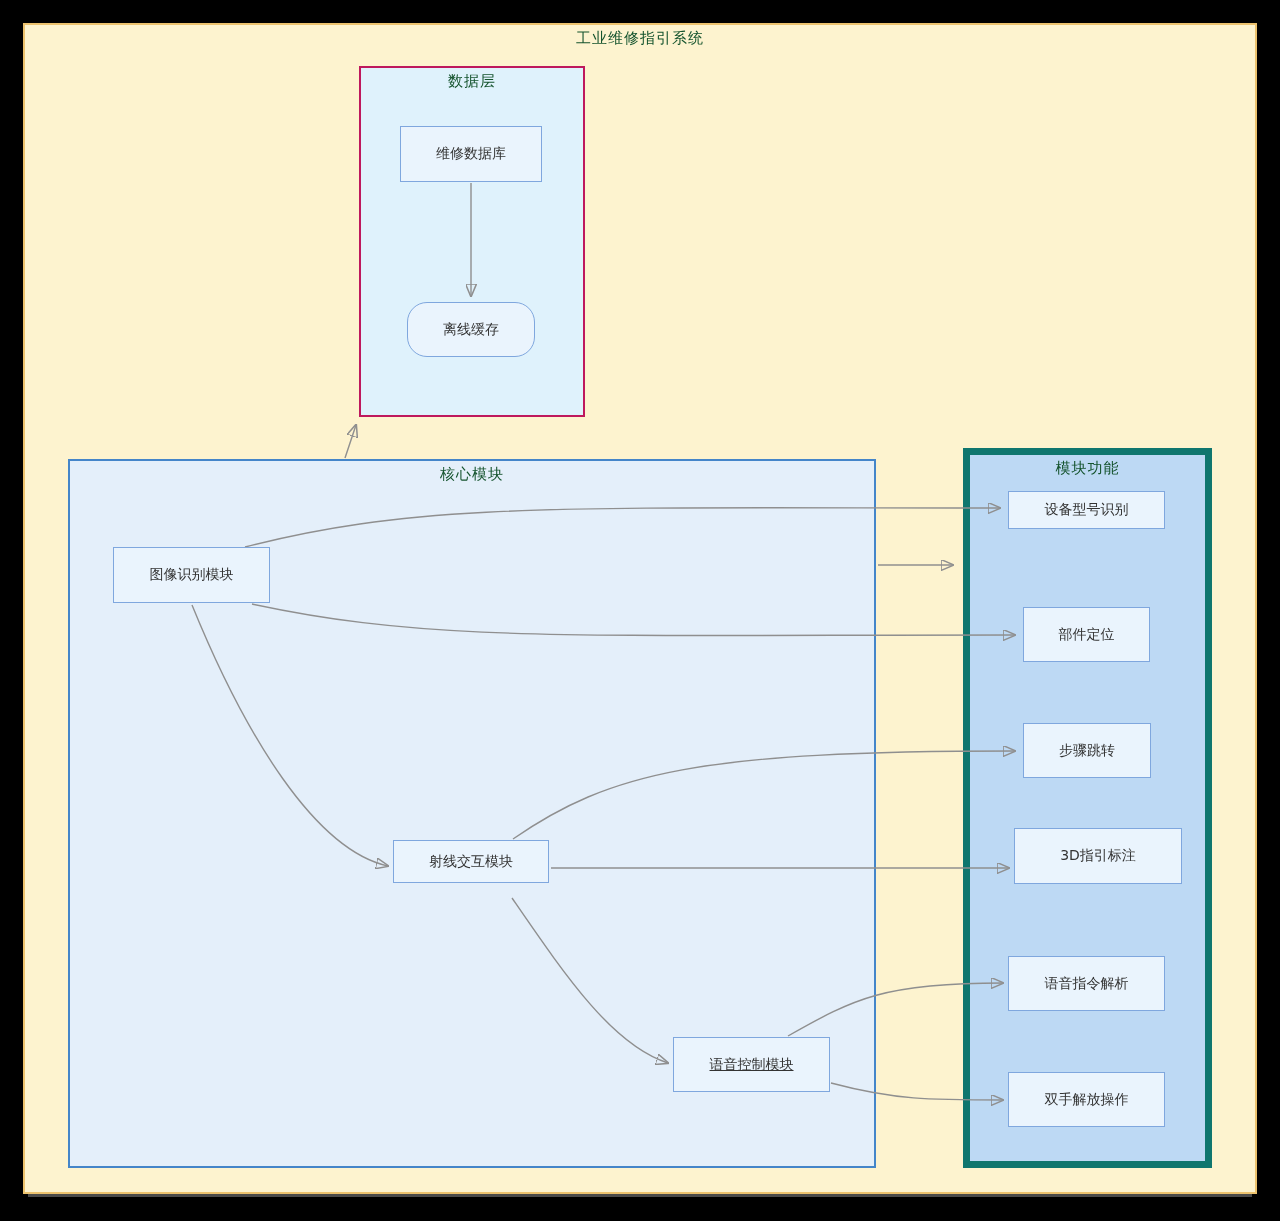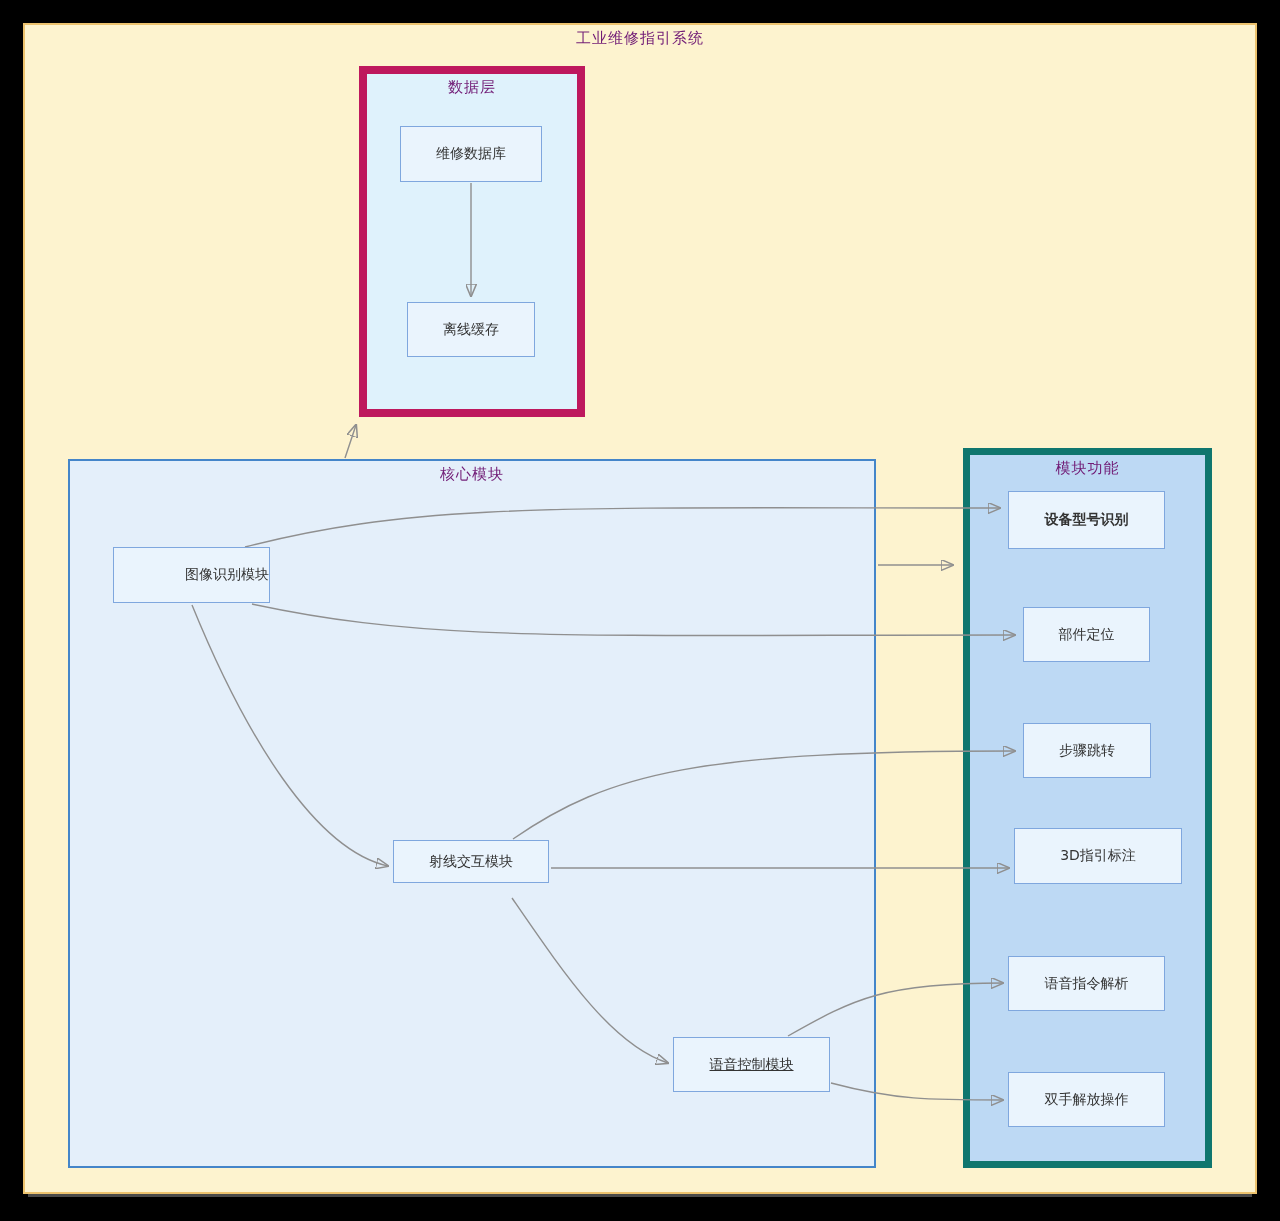--- a/index.html
+++ b/index.html
@@ -9,48 +9,48 @@
   }
   .abs{position:absolute;box-sizing:border-box;}
   
   #outer{
     left:23px;top:23px;width:1234px;height:1171px;
     background:#FDF3CF;border:2px solid #ECC26E;
     box-shadow:0 8px 0 -5px #4a4a4a;
   }
   .container-title{
     position:absolute;left:0;right:0;top:4px;text-align:center;
-    font-size:15px;color:#701a75;letter-spacing:1px;
+    font-size:15px;color:#14532d;letter-spacing:1px;
   }
   
   #data-layer{
     left:359px;top:66px;width:226px;height:351px;
-    background:#DFF2FC;border:8px solid #be185d;
+    background:#DFF2FC;border:2px solid #be185d;
   }
   #core-modules{
     left:68px;top:459px;width:808px;height:709px;
     background:#E4EFFA;border:2px solid #4485C9;padding-left:45px;
   }
   #module-functions{
     left:963px;top:448px;width:249px;height:720px;
     background:#BDD9F4;border:7px solid #0f766e;
   }
   
   .node{
     position:absolute;box-sizing:border-box;
     background:#EAF4FD;border:1.5px solid #7FA7DE;
     display:flex;align-items:center;justify-content:center;
     font-size:14px;color:#333;white-space:nowrap;
   }
   #n-db       {left:400px;top:126px;width:142px;height:56px;}
-  #n-cache    {left:407px;top:302px;width:128px;height:55px;}
-  #n-image    {left:113px;top:547px;width:157px;height:56px;justify-content:flex-end;}
+  #n-cache    {left:407px;top:302px;width:128px;height:55px;border-radius:20px;}
+  #n-image    {left:113px;top:547px;width:157px;height:56px;}
   #n-ray      {left:393px;top:840px;width:156px;height:43px;}
   #n-voice    {left:673px;top:1037px;width:157px;height:55px;text-decoration:underline;}
-  #n-model    {left:1008px;top:491px;width:157px;height:58px;font-weight:bold;}
+  #n-model    {left:1008px;top:491px;width:157px;height:38px;}
   #n-locate   {left:1023px;top:607px;width:127px;height:55px;}
   #n-step     {left:1023px;top:723px;width:128px;height:55px;}
   #n-annotate {left:1014px;top:828px;width:168px;height:56px;}
   #n-parse    {left:1008px;top:956px;width:157px;height:55px;}
   #n-handsfree{left:1008px;top:1072px;width:157px;height:55px;}
   
   #edges{position:absolute;left:0;top:0;width:1280px;height:1221px;pointer-events:none;}
   #edges path{fill:none;stroke:#8F8F8F;stroke-width:1.4;}
 </style>
 </head>

